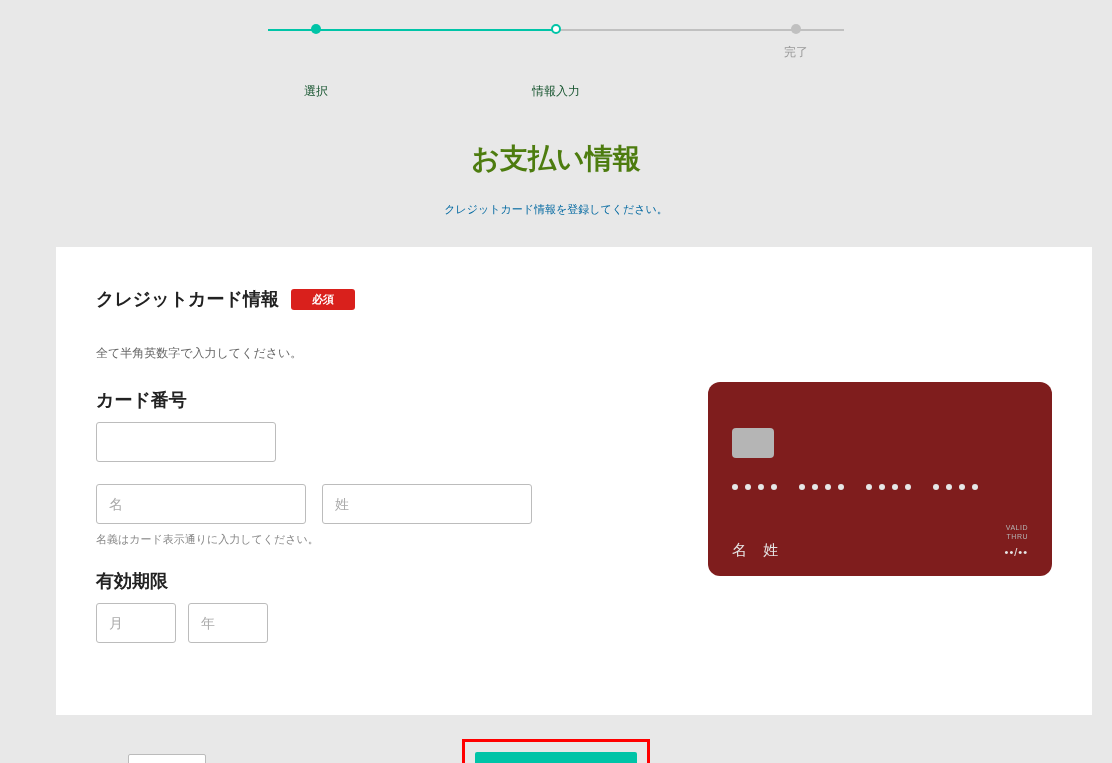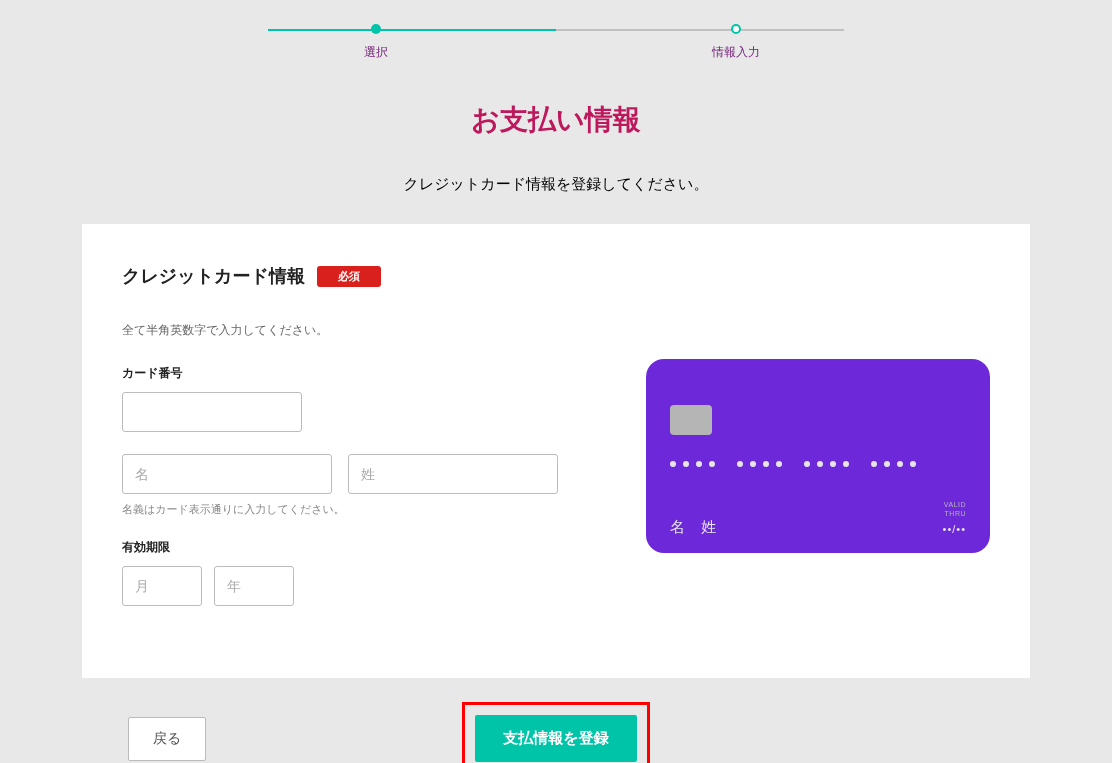--- a/index.html
+++ b/index.html
@@ -49,50 +49,51 @@
       width: 10px;
       height: 10px;
     }
     .step-label {
       font-size: 12px;
       color: #999;
       white-space: nowrap;
     }
     .step.done .step-label,
     .step.current .step-label {
-      color: #701a75;
+      color: #14532d;
+      margin-top: 39px;
     }
     .step-line {
       position: absolute;
       top: 5px;
       height: 2px;
       z-index: 1;
     }
     .step-line.teal { background: #00c4a7; }
     .step-line.gray { background: #c0c0c0; }
     
     .page-title {
       text-align: center;
       font-size: 28px;
       font-weight: 600;
-      color: #be185d;
-      margin-bottom: 36px;
+      color: #4d7c0f;
+      margin-bottom: 24px;
     }
     .page-subtitle {
       text-align: center;
-      font-size: 15px;
-      color: #000000;
+      font-size: 11px;
+      color: #0369a1;
       margin-bottom: 30px;
     }
     
     .white-card {
       background: #fff;
       padding: 40px 40px 50px 40px;
       margin: 0 auto;
-      width: 948px;
+      width: 1036px;
     }
     .section-header {
       display: flex;
       align-items: center;
       gap: 12px;
       margin-bottom: 34px;
     }
     .section-title {
       font-size: 18px;
       font-weight: 700;
@@ -112,21 +113,21 @@
       margin-bottom: 26px;
     }
     .form-row {
       display: flex;
       gap: 40px;
     }
     .form-left { flex: 1; }
     .form-group { margin-bottom: 22px; }
     .form-label {
       display: block;
-      font-size: 12px;
+      font-size: 18px;
       font-weight: 600;
       color: #222;
       margin-bottom: 10px;
     }
     .text-input {
       border: 1px solid #bcbcbc;
       border-radius: 3px;
       height: 40px;
       padding: 0 12px;
       font-size: 14px;
@@ -142,22 +143,22 @@
       margin-top: 8px;
     }
     .bottom-row { display: flex; gap: 16px; }
     .expiry-row { display: flex; gap: 12px; }
     .input-small { width: 80px; }
     .input-cvc { width: 245px; }
     
     .card-preview {
       width: 344px;
       height: 194px;
-      background: #6d28d9;
-      border-radius: 18px;
+      background: #7f1d1d;
+      border-radius: 12px;
       padding: 24px;
       position: relative;
       margin-top: -6px;
     }
     .card-chip {
       width: 42px;
       height: 30px;
       background: #b5b5b5;
       border-radius: 4px;
       margin-top: 22px;
@@ -247,20 +248,24 @@
     <div class="step-line gray" style="left:70%; width:20%;"></div>
 
     <div class="step done">
       <div class="step-circle"></div>
       <div class="step-label">選択</div>
     </div>
     <div class="step current">
       <div class="step-circle"></div>
       <div class="step-label">情報入力</div>
     </div>
+    <div class="step">
+      <div class="step-circle"></div>
+      <div class="step-label">完了</div>
+    </div>
   </div>
 
   <h1 class="page-title">お支払い情報</h1>
   <p class="page-subtitle">クレジットカード情報を登録してください。</p>
 
   <div class="white-card">
     <div class="section-header">
       <span class="section-title">クレジットカード情報</span>
       <span class="required-badge">必須</span>
     </div>

